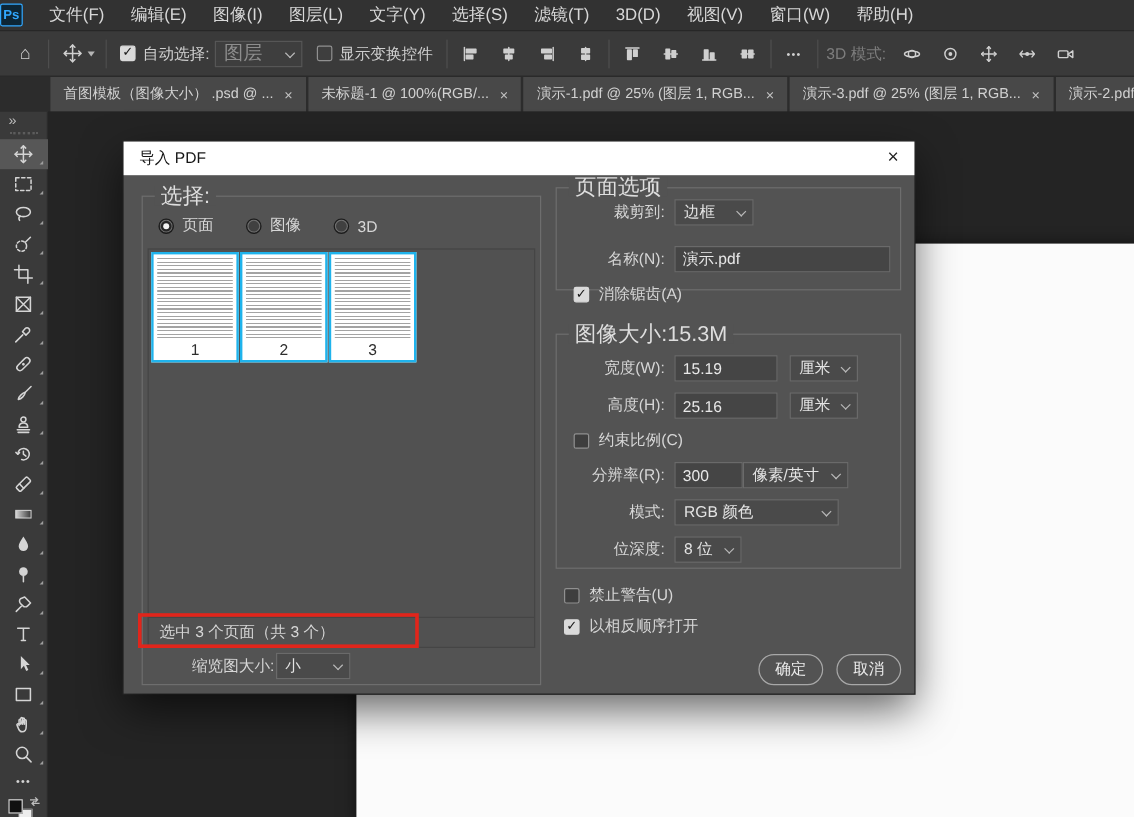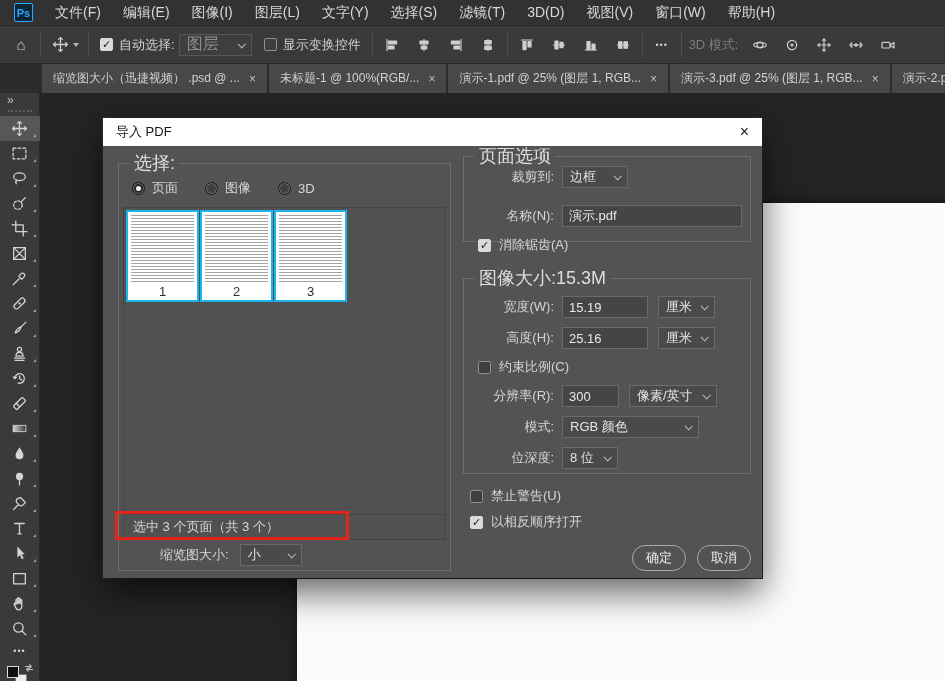--- a/index.html
+++ b/index.html
@@ -3,21 +3,21 @@
 <meta charset="utf-8">
 <style>
   * { box-sizing: border-box; margin: 0; padding: 0; }
   html,body { width:945px; height:681px; overflow:hidden; }
   body {
     position:relative; background:#242424;
     font-family:"Liberation Sans","DejaVu Sans",sans-serif;
     -webkit-user-select:none; user-select:none;
   }
   
-  .menubar{position:absolute;top:0;left:0;right:0;height:26px;background:#323232;border-bottom:1px solid #272727;display:flex;align-items:center;padding-left:14px;z-index:3}
+  .menubar{position:absolute;top:0;left:0;right:0;height:26px;background:#323232;border-bottom:1px solid #272727;display:flex;align-items:center;padding-left:0;z-index:3}
   .ps-logo{width:19px;height:19px;flex:none;background:#0d2636;border:1px solid #31a8ff;border-radius:2px;color:#31a8ff;font-size:11px;font-weight:bold;display:flex;align-items:center;justify-content:center;margin-right:11px}
   .menu-item{color:#d8d8d8;font-size:14px;line-height:25px;padding:0 11px;white-space:nowrap}
   
   .optionsbar{position:absolute;top:26px;left:0;right:0;height:38px;background:#3a3a3a;border-bottom:1px solid #282828;display:flex;align-items:center;padding:0 9px;color:#c9c9c9;z-index:3}
   .ob-sep{width:1px;height:24px;background:#4e4e4e;margin:0 7px;flex:none}
   .ob-icon{width:24px;height:24px;display:flex;align-items:center;justify-content:center;color:#cfcfcf;flex:none}
   .ob-icon.big{font-size:15px}
   .ob-caret{width:0;height:0;border-left:3.5px solid transparent;border-right:3.5px solid transparent;border-top:4px solid #b5b5b5;margin:0 2px 0 1px}
   .ob-check{display:flex;align-items:center;gap:6px;font-size:13px;color:#cfcfcf;margin:0 4px;white-space:nowrap}
   .ob-label{font-size:13px;white-space:nowrap}
@@ -56,21 +56,21 @@
   .radio-opt{display:flex;align-items:center;gap:7px}
   .radio{width:13px;height:13px;border-radius:50%;background:#404040;border:1px solid #1c1c1c;box-shadow:inset 0 0 0 1px #6e6e6e;position:relative;flex:none}
   .radio.on{background:#262626}
   .radio.on::after{content:'';position:absolute;left:3px;top:3px;width:5px;height:5px;border-radius:50%;background:#f2f2f2}
   .listbox{position:absolute;left:4px;top:43px;width:323px;height:333px;border:1px solid #454545;background:#515151}
   .thumbs{display:flex;gap:1px;padding:2px;height:306px;align-items:flex-start}
   .thumb{width:73px;height:92px;border:2px solid var(--cyan,#1fb3ec);background:#ffffff;position:relative;flex:none}
   .thumb-lines{position:absolute;left:3px;right:3px;top:3px;bottom:17px;background:repeating-linear-gradient(180deg,#939393 0 1px,transparent 1px 3px);opacity:.85}
   .thumb-num{position:absolute;left:0;right:0;bottom:0;text-align:center;font-size:13px;color:#2d2d2d;line-height:16px}
   .liststatus{border-top:1px solid #454545;height:25px;line-height:24px;padding-left:9px;font-size:13px;color:#d6d6d6;white-space:nowrap}
-  .thumbsize-row{position:absolute;left:41px;top:380px;display:flex;align-items:center;gap:11px}
+  .thumbsize-row{position:absolute;left:41px;top:380px;display:flex;align-items:center;gap:1px}
   
   .annotation{position:absolute;left:12px;top:393px;width:234px;height:29px;border:3px solid #e1251b;z-index:30;pointer-events:none}
   
   .g-pageopts{left:360px;top:10px;width:288px;height:86px}
   .g-imagesize{left:360px;top:132px;width:288px;height:196px}
   .frow{display:flex;align-items:center;margin:9px 10px 0 10px}
   .frow.first{margin-top:17px}
   .flabel{width:80px;text-align:right;margin-right:8px;color:#d6d6d6;white-space:nowrap;flex:none}
   .tinput{background:#454545;border:1px solid #6a6a6a;color:#e8e8e8;font-size:13px;height:22px;padding:0 6px;font-family:inherit;outline:none}
   .selectbox{display:flex;align-items:center;justify-content:space-between;background:#4a4a4a;border:1px solid #6a6a6a;height:22px;padding:0 7px;color:#e4e4e4;gap:6px;white-space:nowrap}
@@ -222,21 +222,21 @@
           <rect x="2" y="5.4" width="8" height="5.6" rx="1"></rect>
           <path d="M10 8.2 14 5.4v5.6z"></path>
         </svg>
       </span>
     </span>
 </div>
 
 <div class="tabbar">
     <div id="tabs" style="display:flex">
       <div class="tab">
-        <span>缩览图大小（迅捷视频） .psd @ ...</span>
+        <span>首图模板（图像大小） .psd @ ...</span>
         <span class="x">×</span>
       </div>
       <div class="tab">
         <span>未标题-1 @ 100%(RGB/...</span>
         <span class="x">×</span>
       </div>
       <div class="tab">
         <span>演示-1.pdf @ 25% (图层 1, RGB...</span>
         <span class="x">×</span>
       </div>
@@ -510,21 +510,21 @@
             <span class="chev"></span>
         </div>
       </div>
       <div class="frow" style="margin-left:14px">
         <span class="cb">✓</span>
         <span style="margin-left:8px">约束比例(C)</span>
       </div>
       <div class="frow">
         <span class="flabel">分辨率(R):</span>
         <input class="tinput" style="width: 57px;" value="300">
-        <div class="selectbox" style="width:88px;margin-left:10px">
+        <div class="selectbox" style="width:88px;">
           <span>像素/英寸</span>
             <span class="chev"></span>
         </div>
       </div>
       <div class="frow">
         <span class="flabel">模式:</span>
         <div class="selectbox" style="width:137px">
           <span>RGB 颜色</span>
             <span class="chev"></span>
         </div>

